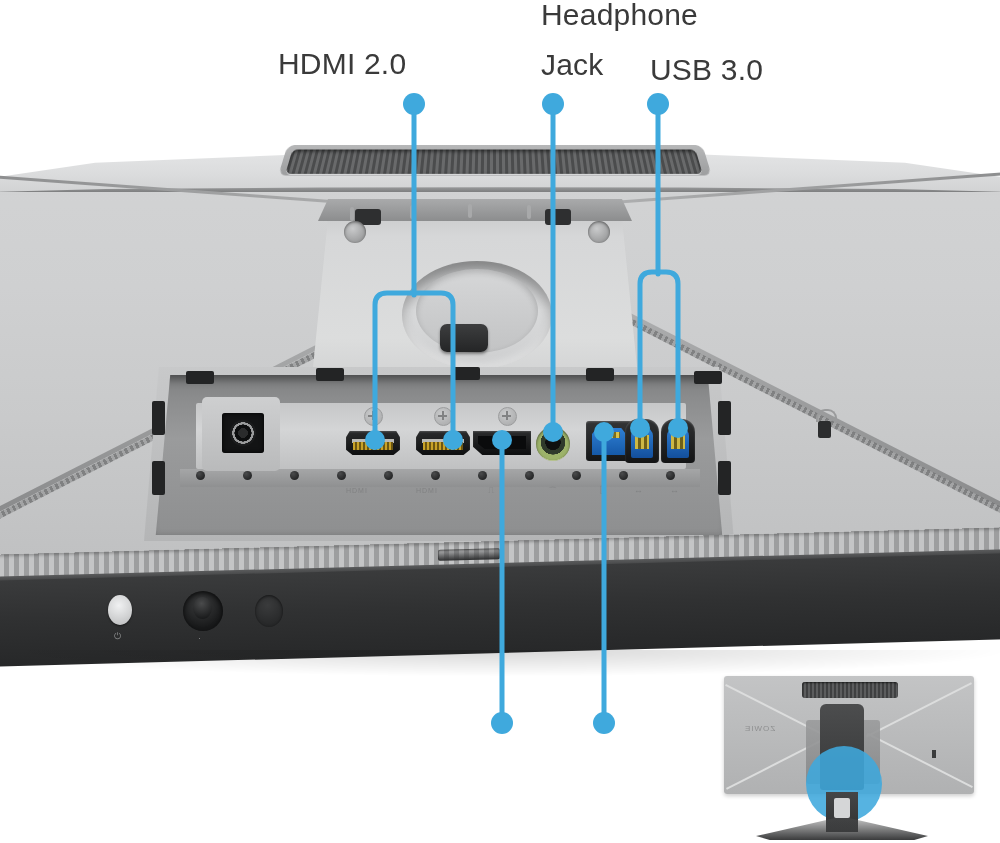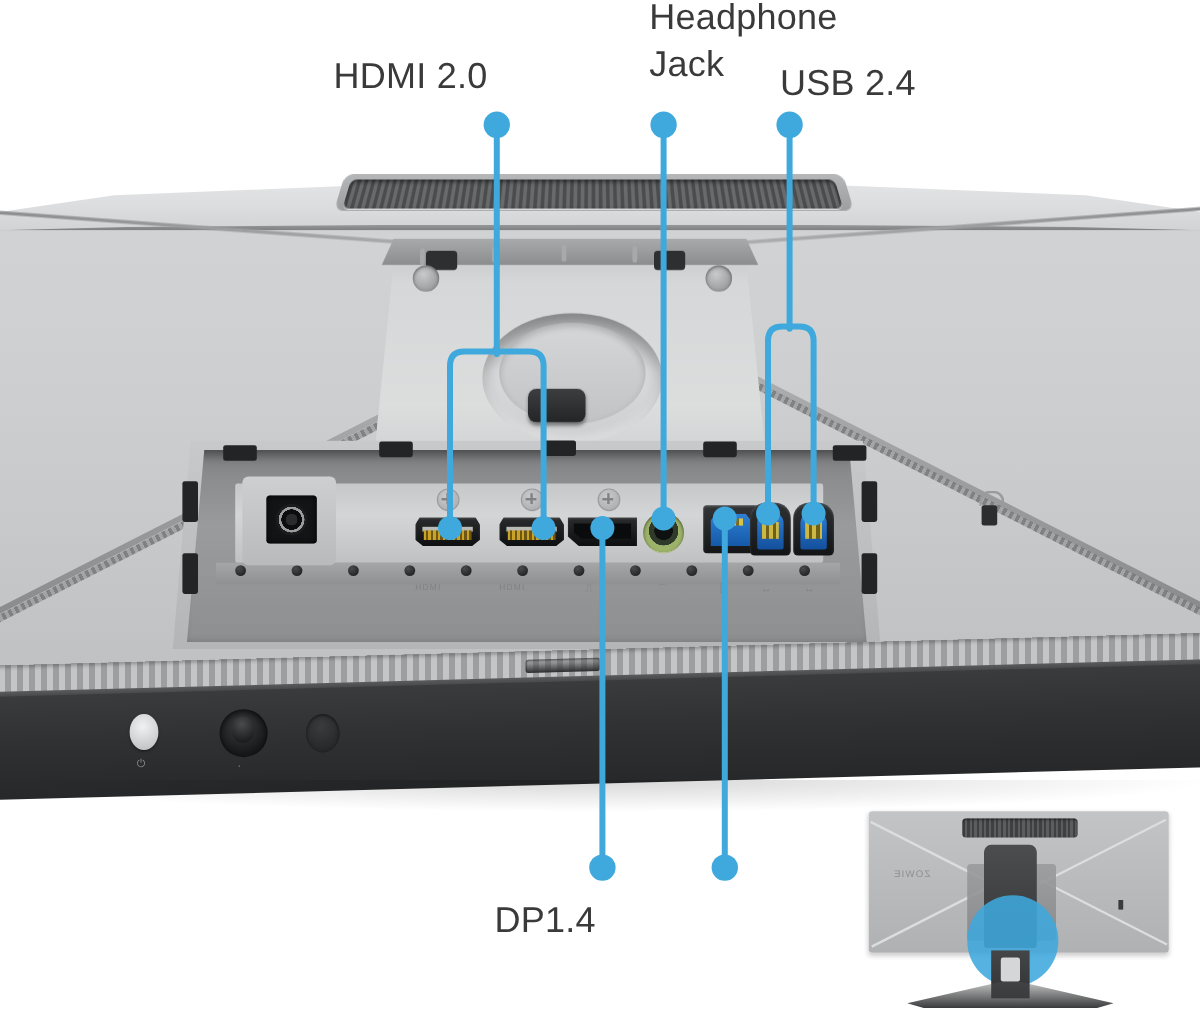--- a/index.html
+++ b/index.html
@@ -298,25 +298,24 @@
   .ins-ken{position:absolute;left:226px;top:82px;width:4px;height:8px;background:#3a3b3c;}
 </style>
 </head>
 <body>
 
 <div id="stage">
 
   <div class="callout-label" style="left:278px;top:44px;">HDMI 2.0</div>
 
   <div class="callout-label" style="left:541px;top:-5px;">Headphone</div>
-  <div class="callout-label" style="left:541px;top:34px;">Jack</div>
-
-  <div class="callout-label" style="left:650px;top:50px;">USB 2.4</div>
-
-  <div class="callout-label" style="left:412px;top:748px;">DP1.4</div>
+  <div class="callout-label" style="left:541px;top:45px;">Jack</div>
+
+  <div class="callout-label" style="left:650px;top:50px;">USB 3.0</div>
+
 
   <div class="mon-wrap">
 
     <div class="shell"></div>
     <div class="shell-top"></div>
     <div class="top-seam"></div>
 
     <div class="vent-top-plate"></div>
     <div class="vent-top"></div>
 

